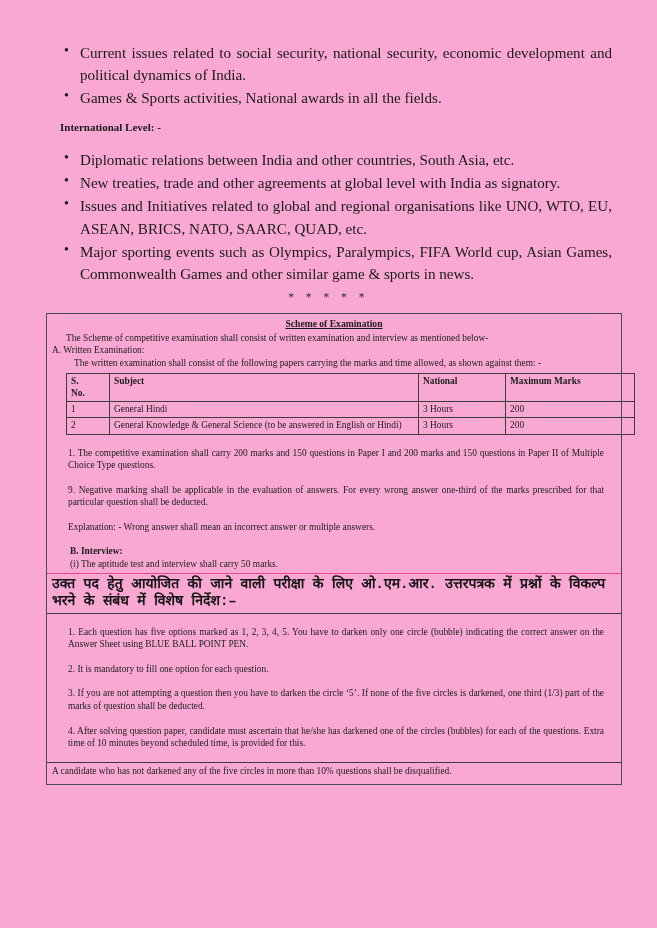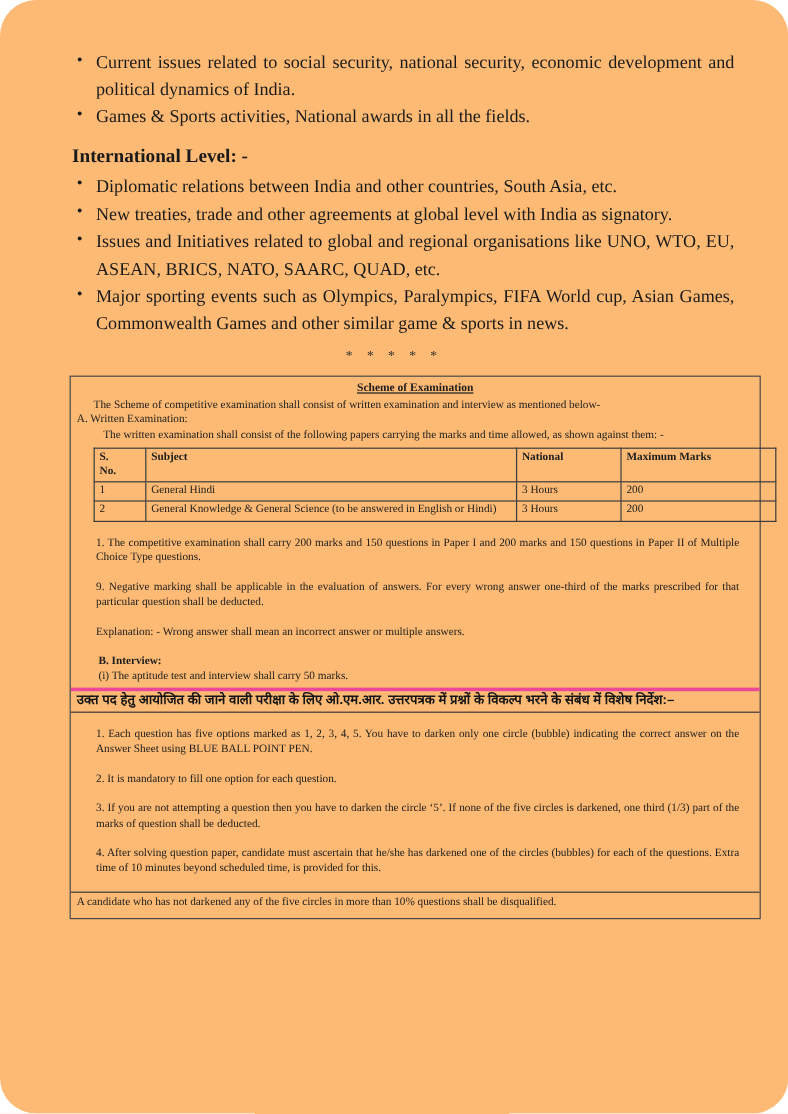--- a/index.html
+++ b/index.html
@@ -4,25 +4,24 @@
 <style>
   html, body {
     margin: 0;
     padding: 0;
     background: #ffffff;
   }
   .page {
     position: relative;
     width: 657px;
     height: 928px;
-    background: #fdba74;
+    background: #f9a8d4;
     font-family: "Liberation Serif", "DejaVu Serif", serif;
     color: #1a1a1a;
     overflow: hidden;
-    border-radius: 30px;
   }
 
   
   .top-region {
     position: absolute;
     left: 60px;
     top: 42px;
     width: 552px;
   }
   ul.bullets {
@@ -39,44 +38,44 @@
     margin: 0 0 1px 0;
   }
   ul.bullets > li::before {
     content: "\2022";
     position: absolute;
     left: 4px;
     top: -1px;
     font-size: 14px;
   }
   .section-head {
-    font-size: 16px;
-    font-weight: bold;
-    margin: 10px 0 3px 0;
+    font-size: 11px;
+    font-weight: bold;
+    margin: 10px 0 14px 0;
     line-height: 1.4;
   }
   .li-nojust { text-align: left; }
 
   
   .stars {
     position: absolute;
     top: 291px;
     left: 0;
     width: 657px;
     text-align: center;
     font-size: 11.5px;
     letter-spacing: 4.5px;
     color: #2a2a2a;
     font-family: "Liberation Serif", serif;
   }
 
   
   .scheme-box {
     position: absolute;
-    left: 58px;
+    left: 46px;
     top: 313px;
     width: 576px;
     border: 1px solid #4a4a4a;
     box-sizing: border-box;
     padding: 4px 5px 3px 5px;
     font-size: 9.4px;
     line-height: 1.34;
     color: #1c1c1c;
   }
   .scheme-title {
@@ -123,24 +122,24 @@
   
   .num-para {
     margin: 12px;
     padding: 0 0 0 4px;
     text-align: justify;
   }
   .num-para.just { text-align: justify; }
 
   
   .hindi-line {
-    font-family: Liberation Sans, sans-serif;
-    font-size: 11px;
-    font-weight: bold;
-    border-top: 3px solid #ec4899;
+    font-family: Liberation Mono, monospace;
+    font-size: 14px;
+    font-weight: bold;
+    border-top: 1px solid #ec4899;
     border-bottom: 1px solid #3a3a3a;
     margin: 2px -5px 2px -5px;
     padding: 2px 5px 2px 5px;
     line-height: 1.25;
     letter-spacing: 0px;
     color: #141414;
   }
 
   
   .final-rule {

